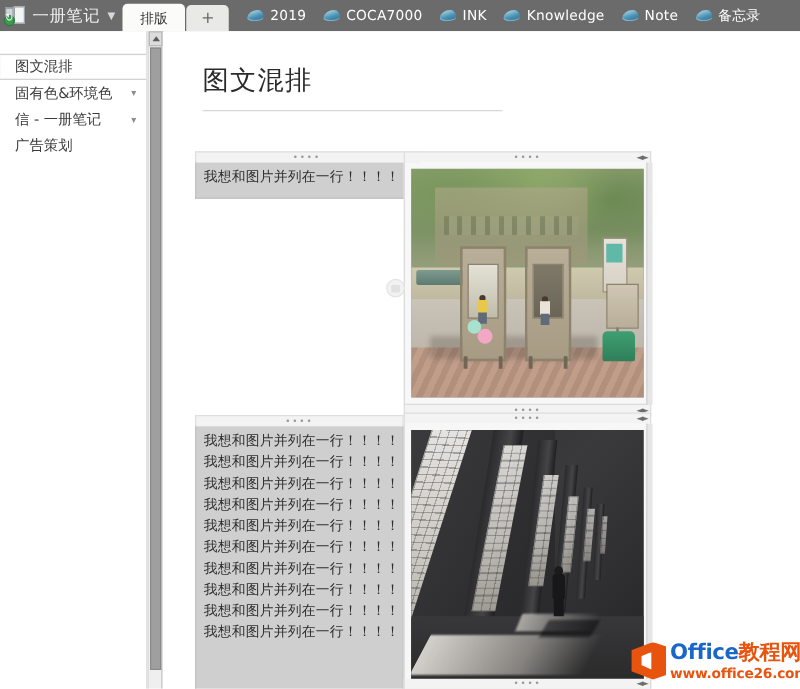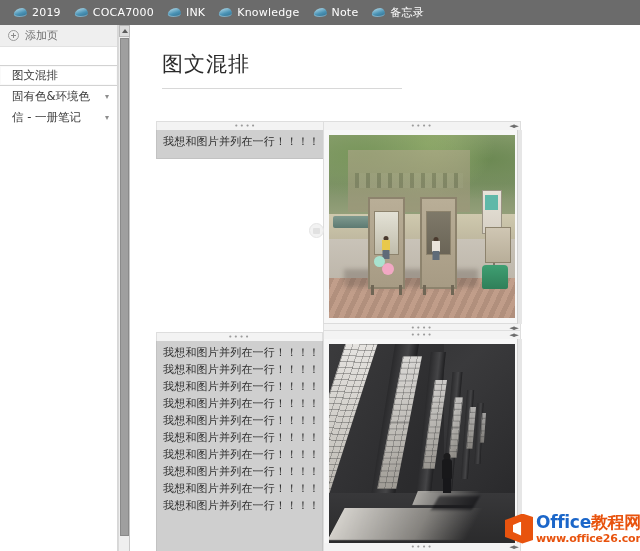--- a/index.html
+++ b/index.html
@@ -539,21 +539,38 @@
     white-space: nowrap;
   }
 </style>
 </head>
 <body>
 
 <div id="app">
 
   <div class="topbar">
 
-
+    <div class="brand">
+      <div class="brand-logo">
+        <div class="bk-dark"></div>
+        <div class="bk-light"></div>
+        <div class="bk-badge"></div>
+      </div>
+      <span class="brand-name">一册笔记</span>
+      <span class="brand-caret">▼</span>
+    </div>
+
+    <div class="tabs">
+      <div class="tab active">
+        <span>排版</span>
+      </div>
+      <div class="tab addtab">
+        <span>+</span>
+      </div>
+    </div>
 
     <div class="nb-links">
       <div class="nb-link">
         <span class="nb-icon"></span>
         <span class="nb-label">2019</span>
       </div>
       <div class="nb-link">
         <span class="nb-icon"></span>
         <span class="nb-label">COCA7000</span>
       </div>
@@ -571,36 +588,35 @@
       </div>
       <div class="nb-link">
         <span class="nb-icon"></span>
         <span class="nb-label">备忘录</span>
       </div>
 
     </div>
   </div>
 
   <div class="sidebar">
-    <div class="addpage">
-      <span class="addpage-icon"></span>
-      <span class="addpage-label">添加页</span>
-    </div>
 
     <div class="page-list">
       <div class="page-item selected">
         <span class="page-item-label">图文混排</span>
       </div>
       <div class="page-item">
         <span class="page-item-label">固有色&amp;环境色</span>
         <span class="page-item-caret">▾</span>
       </div>
       <div class="page-item">
         <span class="page-item-label">信 - 一册笔记</span>
         <span class="page-item-caret">▾</span>
+      </div>
+      <div class="page-item">
+        <span class="page-item-label">广告策划</span>
       </div>
     </div>
   </div>
 
   <div class="side-scroll">
     <div class="side-scroll-up"></div>
     <div class="side-scroll-thumb"></div>
   </div>
 
   <div class="canvas">

